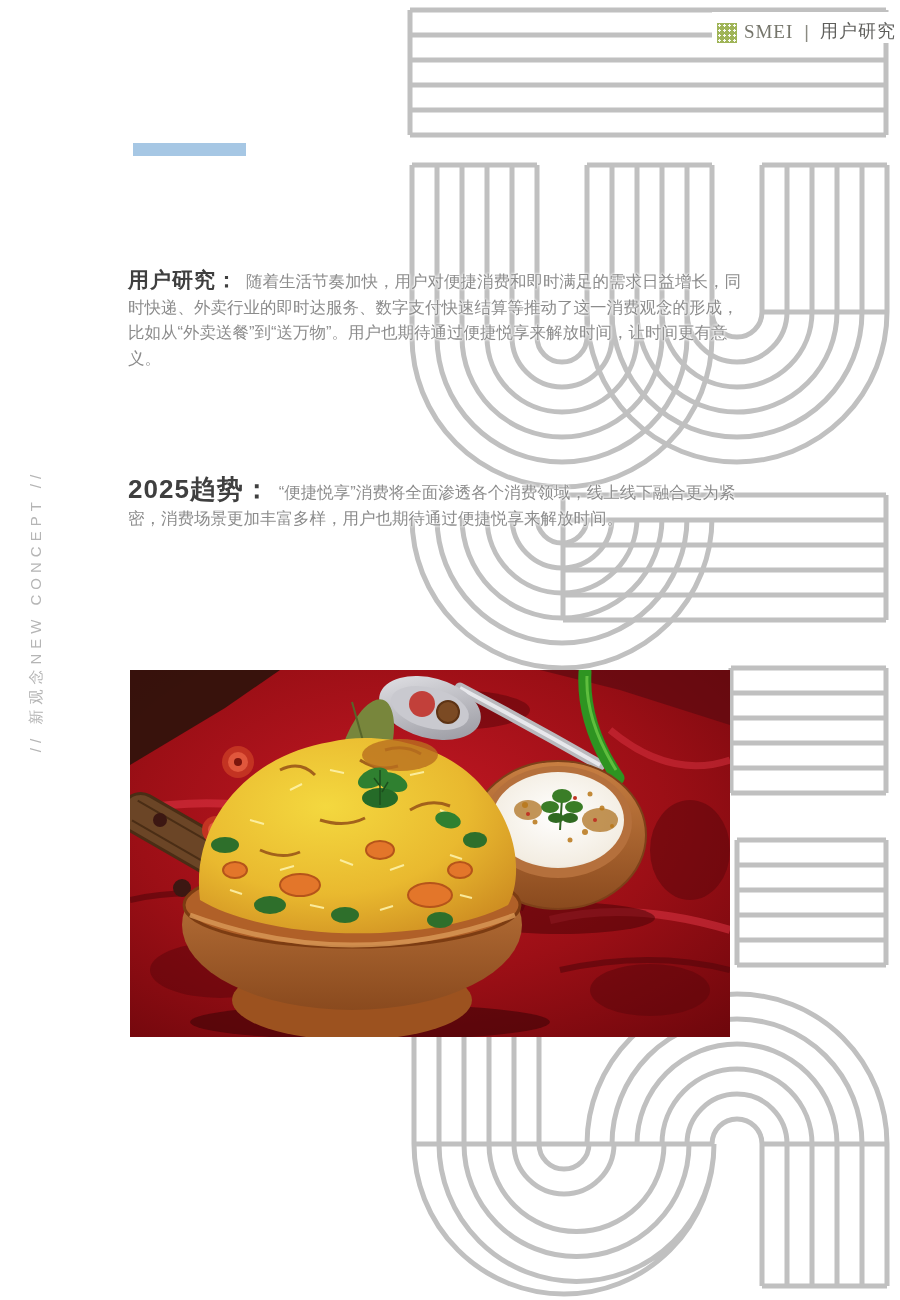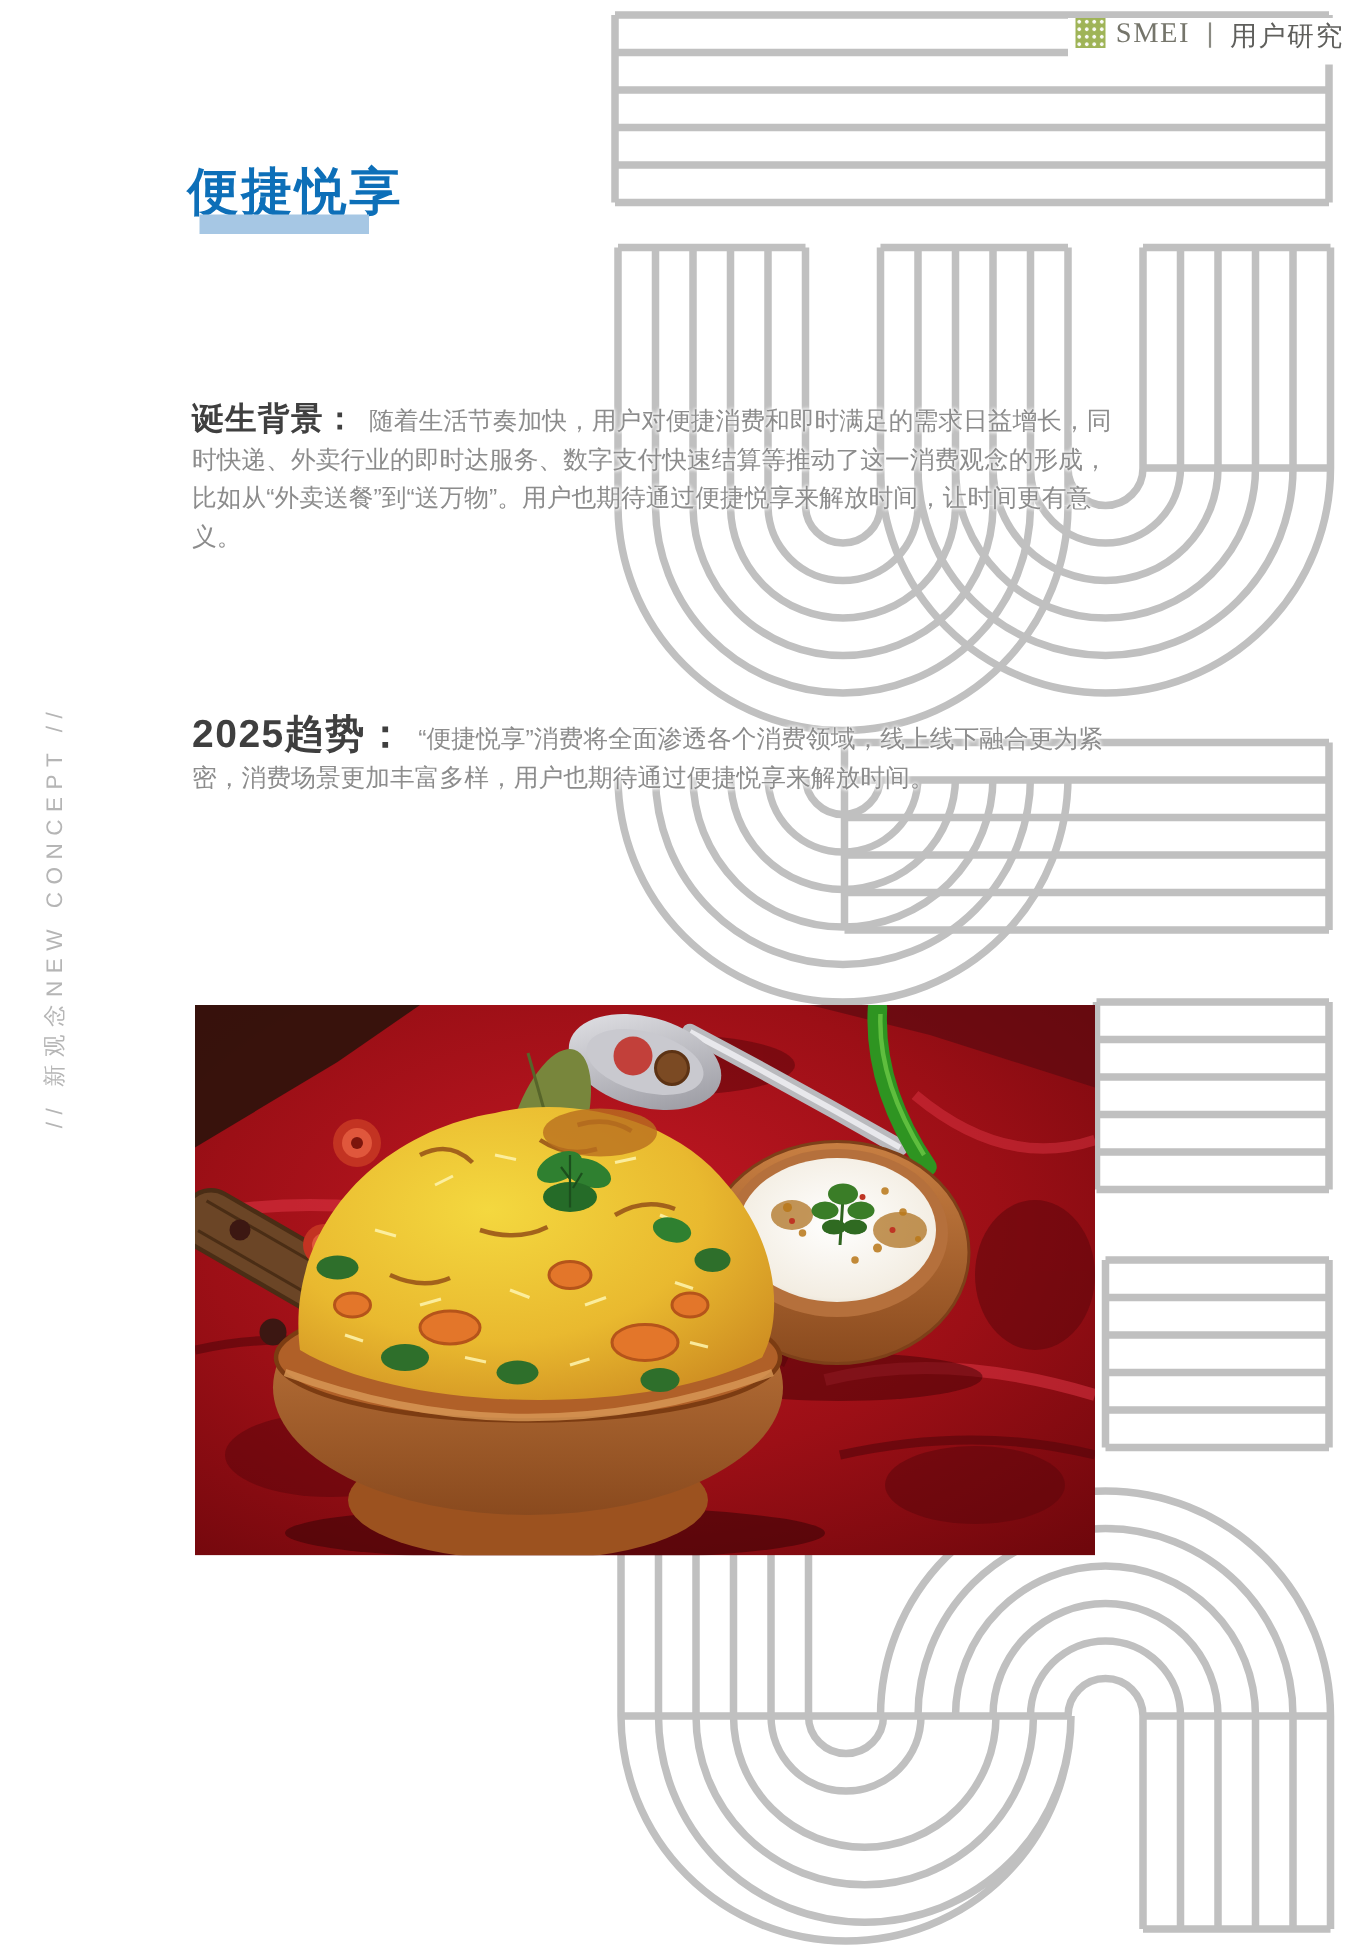--- a/index.html
+++ b/index.html
@@ -5,21 +5,21 @@
   :root{
     --accent-blue:#0d6fb8; --bar-blue:#a6c7e4; --line-gray:#c0c0c0;
     --logo-green:#9fb457; --text-dark:#3f3f3f; --text-body:#8c8c8c; --side-gray:#b5b5b5;
   }
   html,body{margin:0;padding:0;background:#e9e9e9;}
   .page{position:relative;width:900px;height:1300px;background:#ffffff;overflow:hidden;
         font-family:"Liberation Sans","DejaVu Sans",sans-serif;margin:0 auto;}
   .decor{position:absolute;left:0;top:0;pointer-events:none;}
   .decor path{stroke:var(--line-gray);stroke-width:5;fill:none;}
   .logo{position:absolute;left:712px;top:12px;width:186px;height:31px;background:#fff;
-        display:flex;align-items:flex-start;justify-content:flex-end;gap:7px;padding-right:2px;box-sizing:border-box;}
+        display:flex;align-items:flex-end;justify-content:flex-end;gap:7px;padding-right:2px;box-sizing:border-box;}
   .logo-icon{width:20px;height:20px;background-color:var(--logo-green);flex:0 0 auto;
         background-image:radial-gradient(circle,rgba(255,255,255,.95) 1px,transparent 1.4px);
         background-size:5px 5px;}
   .logo-text{font-family:"Liberation Serif","DejaVu Serif",serif;font-size:19px;color:#75756b;letter-spacing:1px;white-space:nowrap;}
   .logo-div{color:#8a8a82;font-size:18px;margin:0 4px;}
   .logo-dept{font-family:"Liberation Serif","DejaVu Serif",serif;font-size:18px;color:#5f5f5c;letter-spacing:1px;}
   .title{position:absolute;left:125px;top:82px;font-size:34px;font-weight:800;
          color:var(--accent-blue);letter-spacing:2px;}
   .title-bar{position:absolute;left:133px;top:143px;width:113px;height:13px;background:var(--bar-blue);}
   .side-text{position:absolute;left:-127px;top:600px;width:330px;height:22px;
@@ -68,27 +68,26 @@
     </g>
   </svg>
 
   <div class="logo">
     <span class="logo-icon"></span>
     <span class="logo-text">SMEI</span>
     <span class="logo-div">|</span>
     <span class="logo-dept">用户研究</span>
   </div>
 
-  <h1 class="title">便捷悦享</h1>
   <div class="title-bar"></div>
 
   <div class="side-text">//  新观念NEW CONCEPT  //</div>
 
   <p class="sec" style="top:267px">
-    <b>诞生背景：</b><span>随着生活节奏加快，用户对便捷消费和即时满足的需求日益增长，同时快递、外卖行业的即时达服务、数字支付快速结算等推动了这一消费观念的形成，比如从“外卖送餐”到“送万物”。用户也期待通过便捷悦享来解放时间，让时间更有意义。</span>
+    <b>用户研究：</b><span>随着生活节奏加快，用户对便捷消费和即时满足的需求日益增长，同时快递、外卖行业的即时达服务、数字支付快速结算等推动了这一消费观念的形成，比如从“外卖送餐”到“送万物”。用户也期待通过便捷悦享来解放时间，让时间更有意义。</span>
   </p>
   <p class="sec big" style="top:477px">
     <b>2025趋势：</b><span>“便捷悦享”消费将全面渗透各个消费领域，线上线下融合更为紧密，消费场景更加丰富多样，用户也期待通过便捷悦享来解放时间。</span>
   </p>
 
   <div class="photo">
     <svg width="600" height="367" viewBox="0 0 600 367" aria-hidden="true">
       <defs>
         <radialGradient id="cloth" cx="45%" cy="40%" r="80%">
           <stop offset="0" stop-color="#c41824"></stop>

